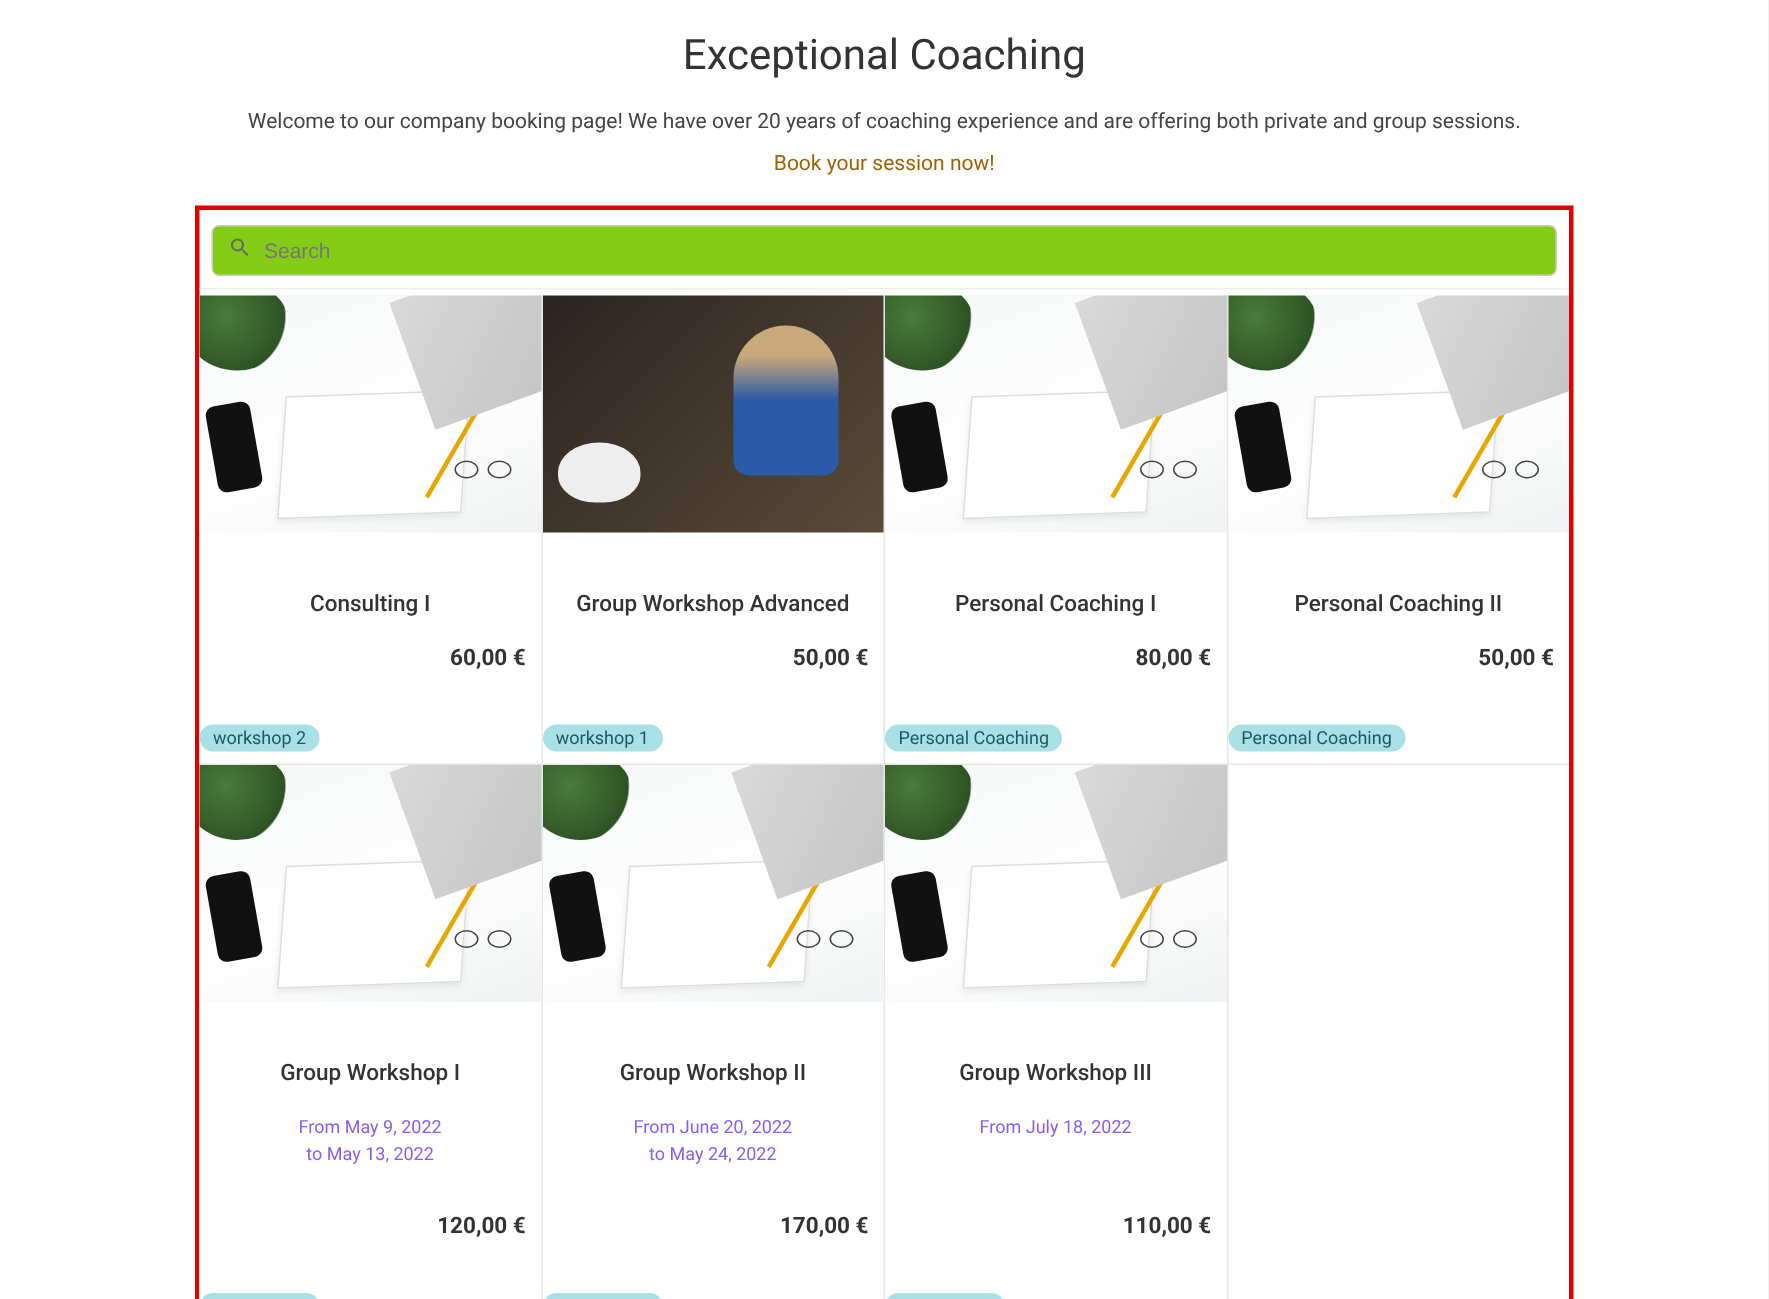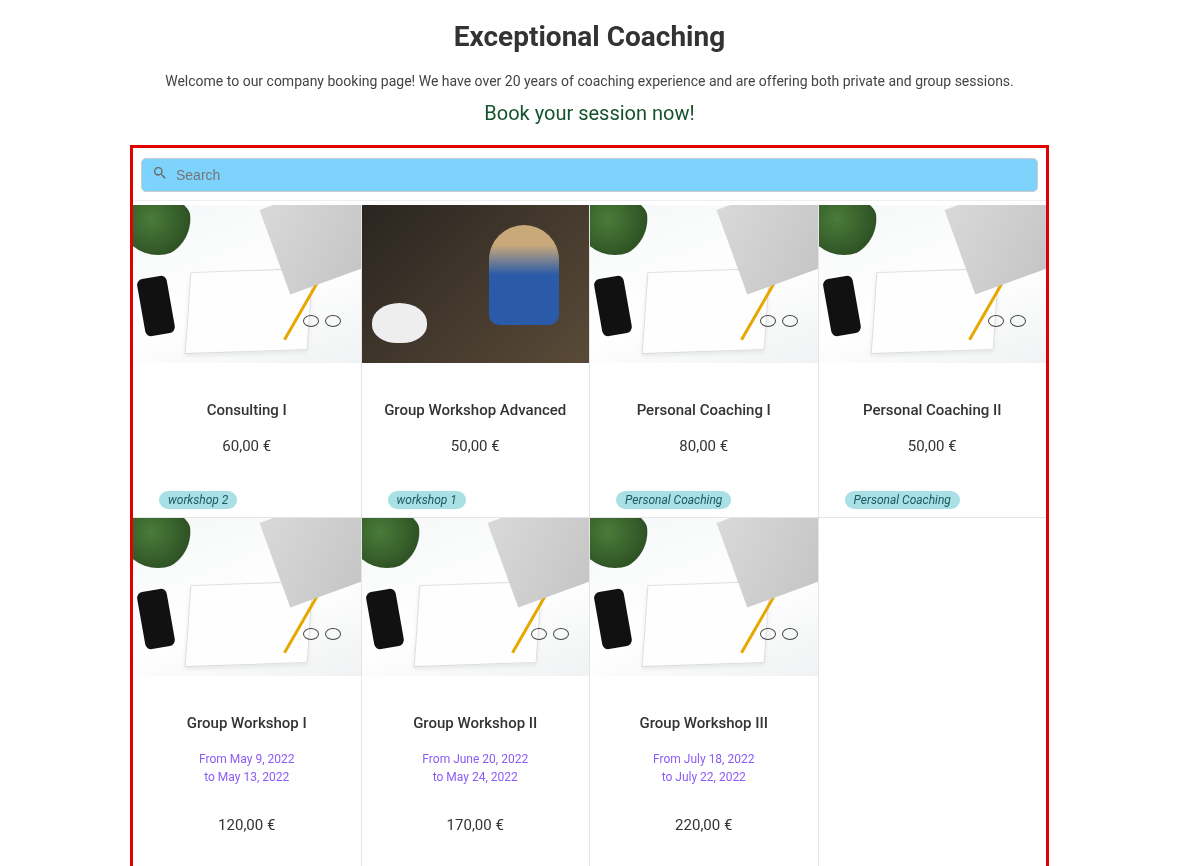--- a/index.html
+++ b/index.html
@@ -11,51 +11,51 @@
   }
   .page {
     padding: 20px 0 40px 0;
   }
   .header {
     text-align: center;
     margin-bottom: 20px;
   }
   .header h1 {
     font-size: 28px;
-    font-weight: 700;
+    font-weight: 400;
     color: #333;
     margin-bottom: 20px;
   }
   .header .intro {
     font-size: 14px;
     color: #444;
     margin-bottom: 12px;
   }
   .header .cta {
-    font-size: 20px;
-    color: #14532d;
+    font-size: 14px;
+    color: #a16207;
     margin-bottom: 20px;
   }
   .highlight-box {
     border: 3px solid #e00000;
     margin: 0 130px;
     padding: 10px 0 12px 0;
     position: relative;
   }
   .search-wrap {
     padding: 0 8px 8px 8px;
     border-bottom: 1px solid #eee;
     margin-bottom: 4px;
   }
   .search {
     display: flex;
     border: 1px solid #ccc;
     border-radius: 5px;
     padding: 6px 10px;
-    background: #7dd3fc;
+    background: #84cc16;
   }
   .search svg {
     width: 16px; height: 16px;
     fill: #666;
     margin-right: 8px;
   }
   .search input {
     border: none;
     outline: none;
     font-size: 14px;
@@ -173,28 +173,28 @@
     margin-bottom: 18px;
   }
   .card-dates {
     font-size: 12px;
     color: #8b5cf6;
     line-height: 1.5;
     margin-bottom: 30px;
   }
   .card-price {
     font-size: 15px;
-    font-weight: 400;
+    font-weight: 700;
     color: #333;
     margin-top: auto;
     margin-bottom: 18px;
+    text-align: right;
   }
   .tag-row {
-    padding: 0 10px 8px 26px;
-    font-style: italic;
+    padding: 0 10px 8px 0;
   }
   .tag {
     display: inline-block;
     background: #a8e0e5;
     color: #1a5a60;
     font-size: 12px;
     padding: 2px 9px;
     border-radius: 10px;
   }
   .filler {
@@ -311,23 +311,22 @@
           <div class="thumb desk">
             <div class="plant"></div>
             <div class="phone"></div>
             <div class="pencil"></div>
             <div class="glasses"></div>
           </div>
           <div class="card-body">
             <div class="card-title">Group Workshop III</div>
             <div class="card-dates">
               <div>From July 18, 2022</div>
-              <div>to July 22, 2022</div>
             </div>
-            <div class="card-price">220,00 €</div>
+            <div class="card-price">110,00 €</div>
           </div>
           <div class="tag-row"><span class="tag">workshop 3</span></div>
         </div>
         <div class="filler"></div>
       </div>
 
   </div>
 
 </div>
 

